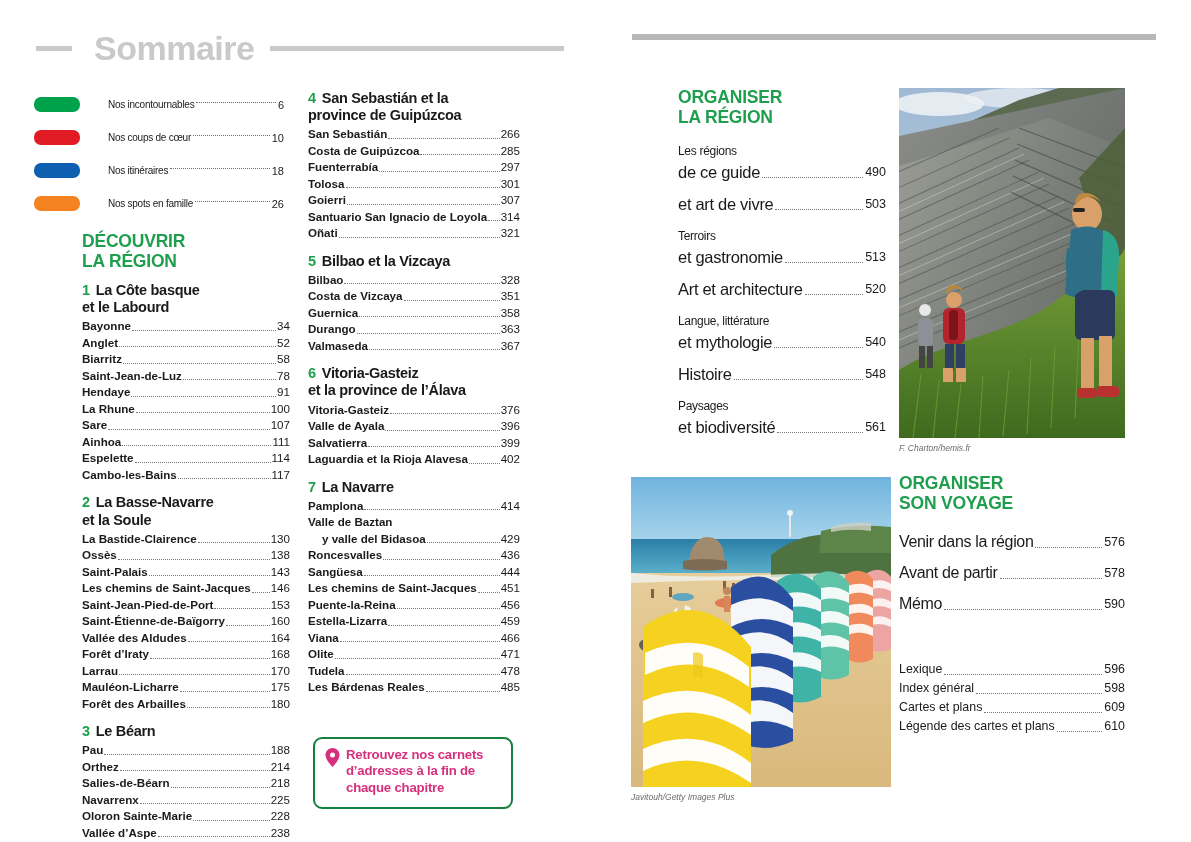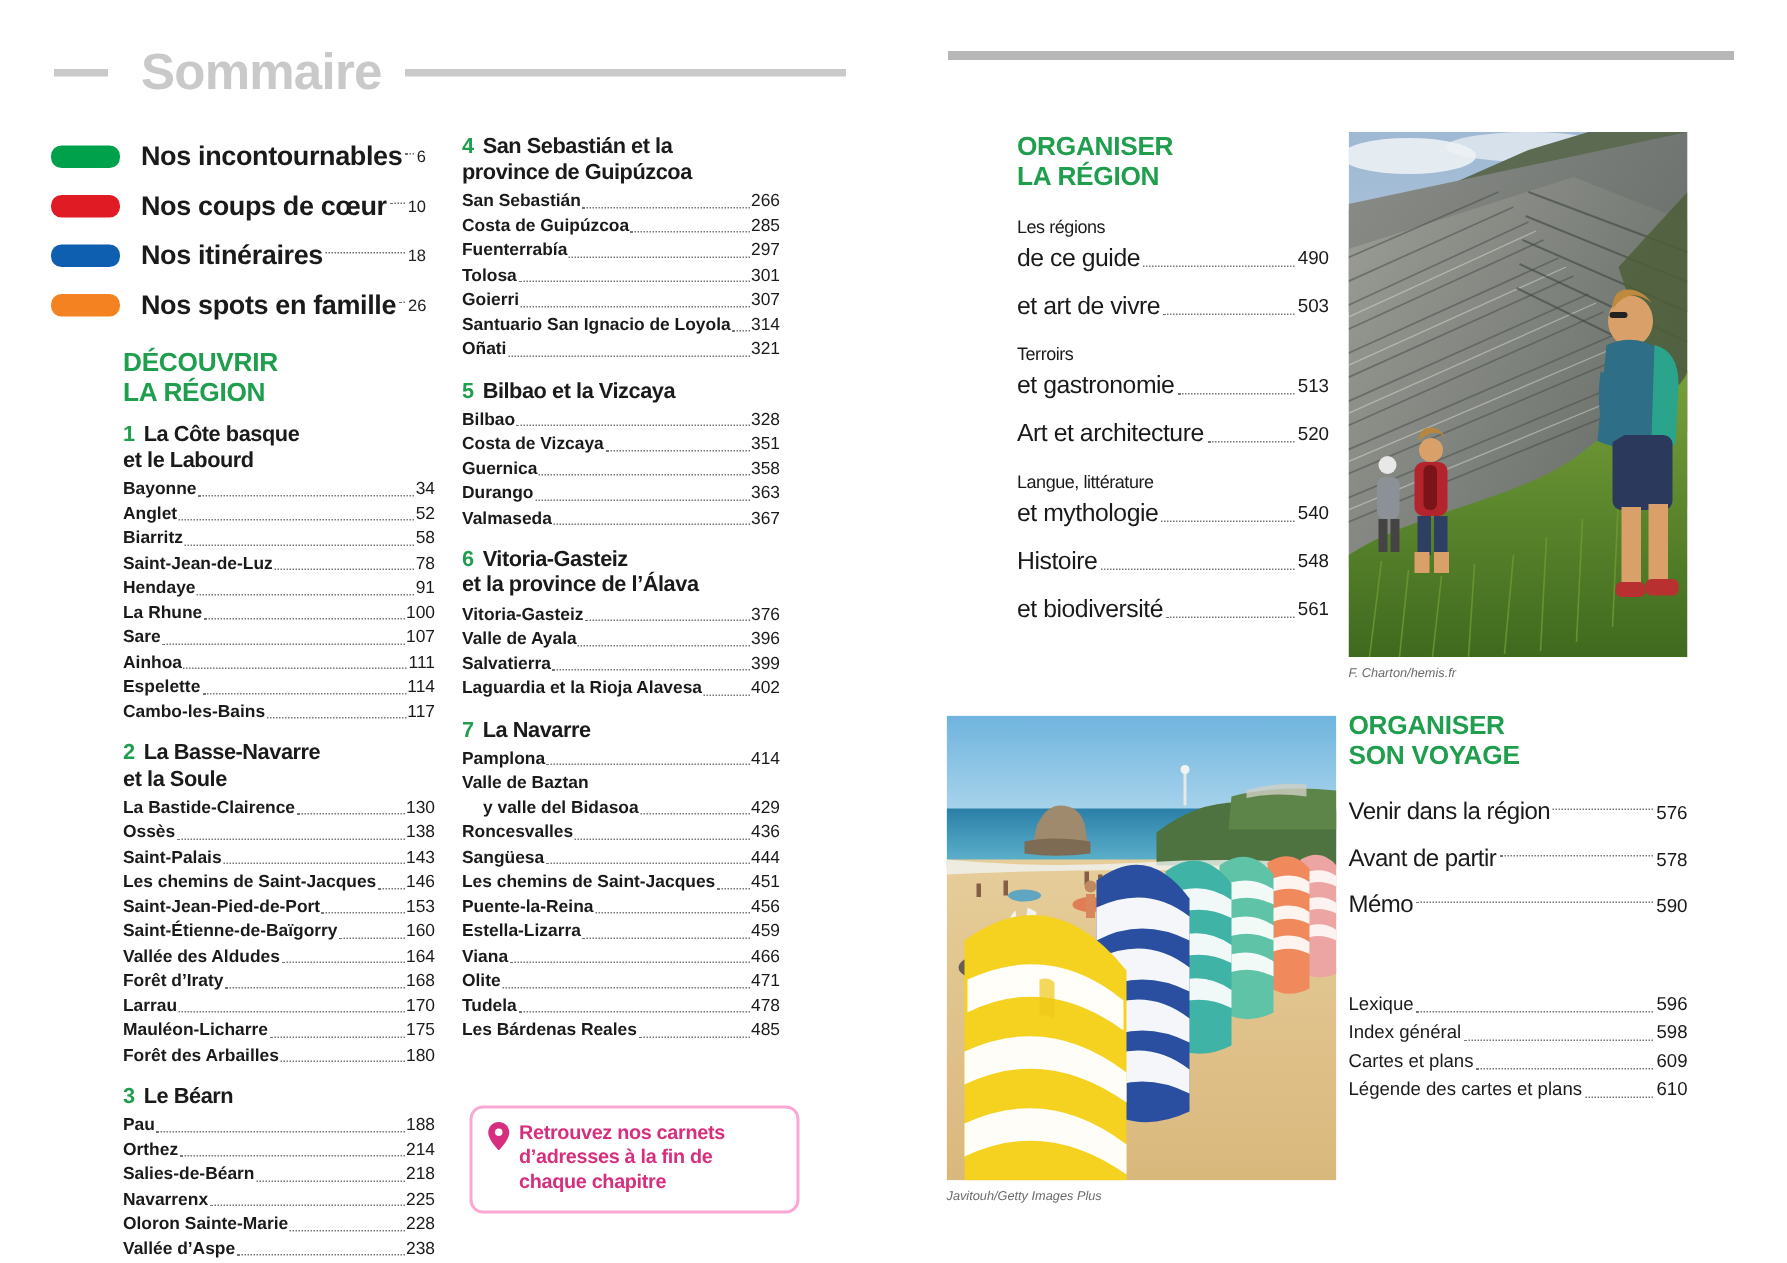--- a/index.html
+++ b/index.html
@@ -31,21 +31,21 @@
     font-family: "Liberation Sans", sans-serif;
     line-height: 1;
   }
   .rule-long { flex: 1; height: 5px; background: #c9c9c9; }
 
   
   .legend { position: absolute; left: 34px; top: 88px; width: 250px; }
   .legend-row { display: flex; align-items: center; height: 33px; }
   .swatch { width: 46px; height: 15px; border-radius: 7px; flex: none; }
   .legend-text {
-    margin-left: 14px; font-size: 18px; font-weight: bold;
+    margin-left: 28px; font-size: 10px; font-weight: normal;
     letter-spacing: -0.25px; white-space: nowrap;
   }
   .legend-dots {
     flex: 1; border-bottom: 1.6px dotted #6d6d6d; margin: 0 2px 4px 2px;
     min-width: 4px;
   }
   .legend-page { font-size: 11px; color: #222; font-weight: normal; }
 
   
   .sec-head {
@@ -68,22 +68,22 @@
   .toc-row.indent { padding-left: 14px; }
   .toc-row.nodots .toc-dots { border-bottom: none; }
 
   .col1 { position: absolute; left: 82px; top: 232px; width: 208px; }
   .col2 { position: absolute; left: 308px; top: 90px; width: 212px; }
 
   .blk { margin-bottom: 11px; }
 
   
   .callout {
-    position: absolute; left: 313px; top: 737px; width: 220px; height: 72px;
-    border: 2px solid #f9a8d4; border-radius: 9px;
+    position: absolute; left: 313px; top: 737px; width: 200px; height: 72px;
+    border: 2px solid #15803d; border-radius: 9px;
     padding: 8px 10px 8px 10px;
     display: flex; align-items: flex-start; gap: 6px;
   }
   .callout-text {
     color: #d62f7e; font-weight: bold; font-size: 13.2px; line-height: 1.24;
     letter-spacing: -0.2px;
   }
   .pin { flex: none; margin-top: 1px; }
 
   
@@ -109,21 +109,21 @@
     font-family: "Liberation Sans", sans-serif;
   }
   .credit-top { left: 299px; top: 443px; width: 226px; text-align: left; }
 
   .photo-bottom {
     position: absolute; left: 31px; top: 477px; width: 260px; height: 310px; overflow: hidden;
   }
   .credit-bottom { left: 31px; top: 792px; width: 260px; text-align: left; }
 
   .organiser { position: absolute; left: 299px; top: 474px; width: 226px; }
-  .org-row { display: flex; align-items: center; font-size: 16px; line-height: 22px; margin-bottom: 9px; }
+  .org-row { display: flex; align-items: flex-end; font-size: 16px; line-height: 22px; margin-bottom: 9px; }
   .org-label { white-space: nowrap; letter-spacing: -0.35px; }
   .org-dots { flex: 1; border-bottom: 1.6px dotted #777; margin: 0 2px 5px 2px; min-width: 3px; }
   .org-page { font-size: 12.5px; white-space: nowrap; }
 
   .annex { position: absolute; left: 299px; top: 660px; width: 226px; }
   .annex-row { display: flex; align-items: flex-end; font-size: 12.4px; line-height: 19px; }
   .annex-label { white-space: nowrap; }
   .annex-dots { flex: 1; border-bottom: 1.5px dotted #777; margin: 0 2px 4px 2px; min-width: 3px; }
   .annex-page { white-space: nowrap; }
 
@@ -548,20 +548,21 @@
             </div>
           </div>
           <div class="big-entry">
             <div class="big-row">
               <span class="big-label">Histoire</span>
               <span class="big-dots"></span>
               <span class="big-page">548</span>
             </div>
           </div>
           <div class="big-entry">
+            <div class="big-line1">Paysages</div>
             <div class="big-row">
               <span class="big-label">et biodiversité</span>
               <span class="big-dots"></span>
               <span class="big-page">561</span>
             </div>
           </div>
         </div>
     </div>
 
     <div class="photo-top">

